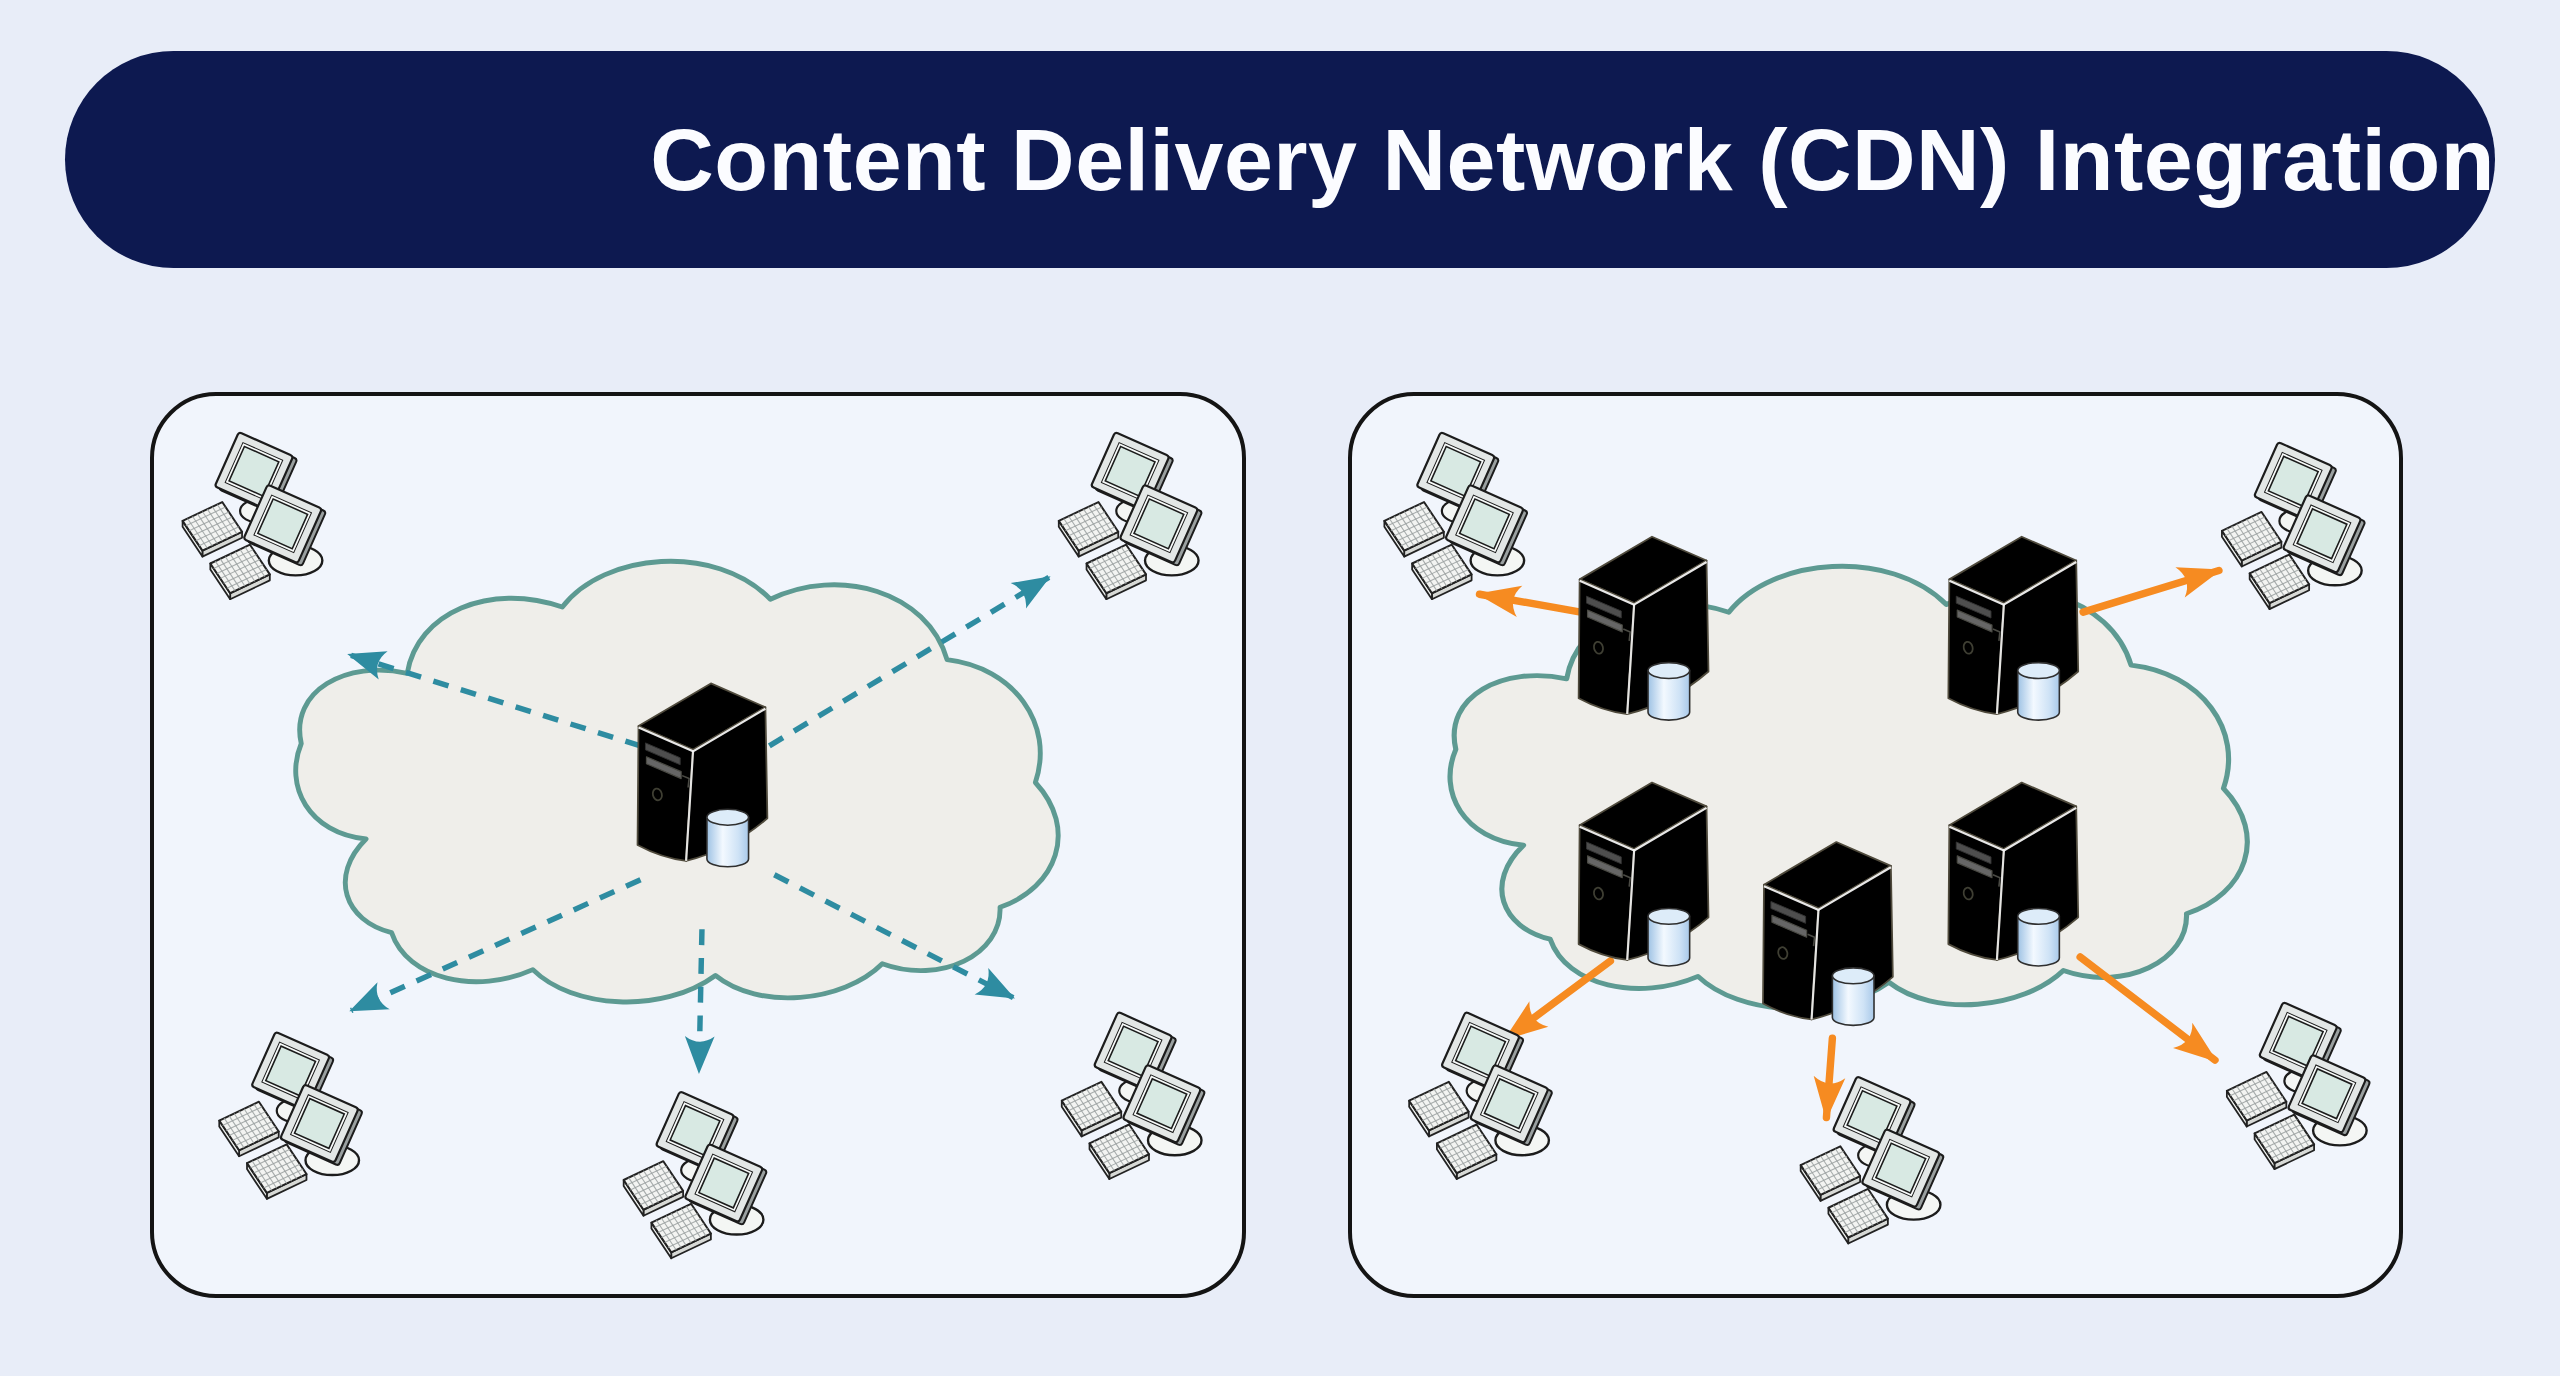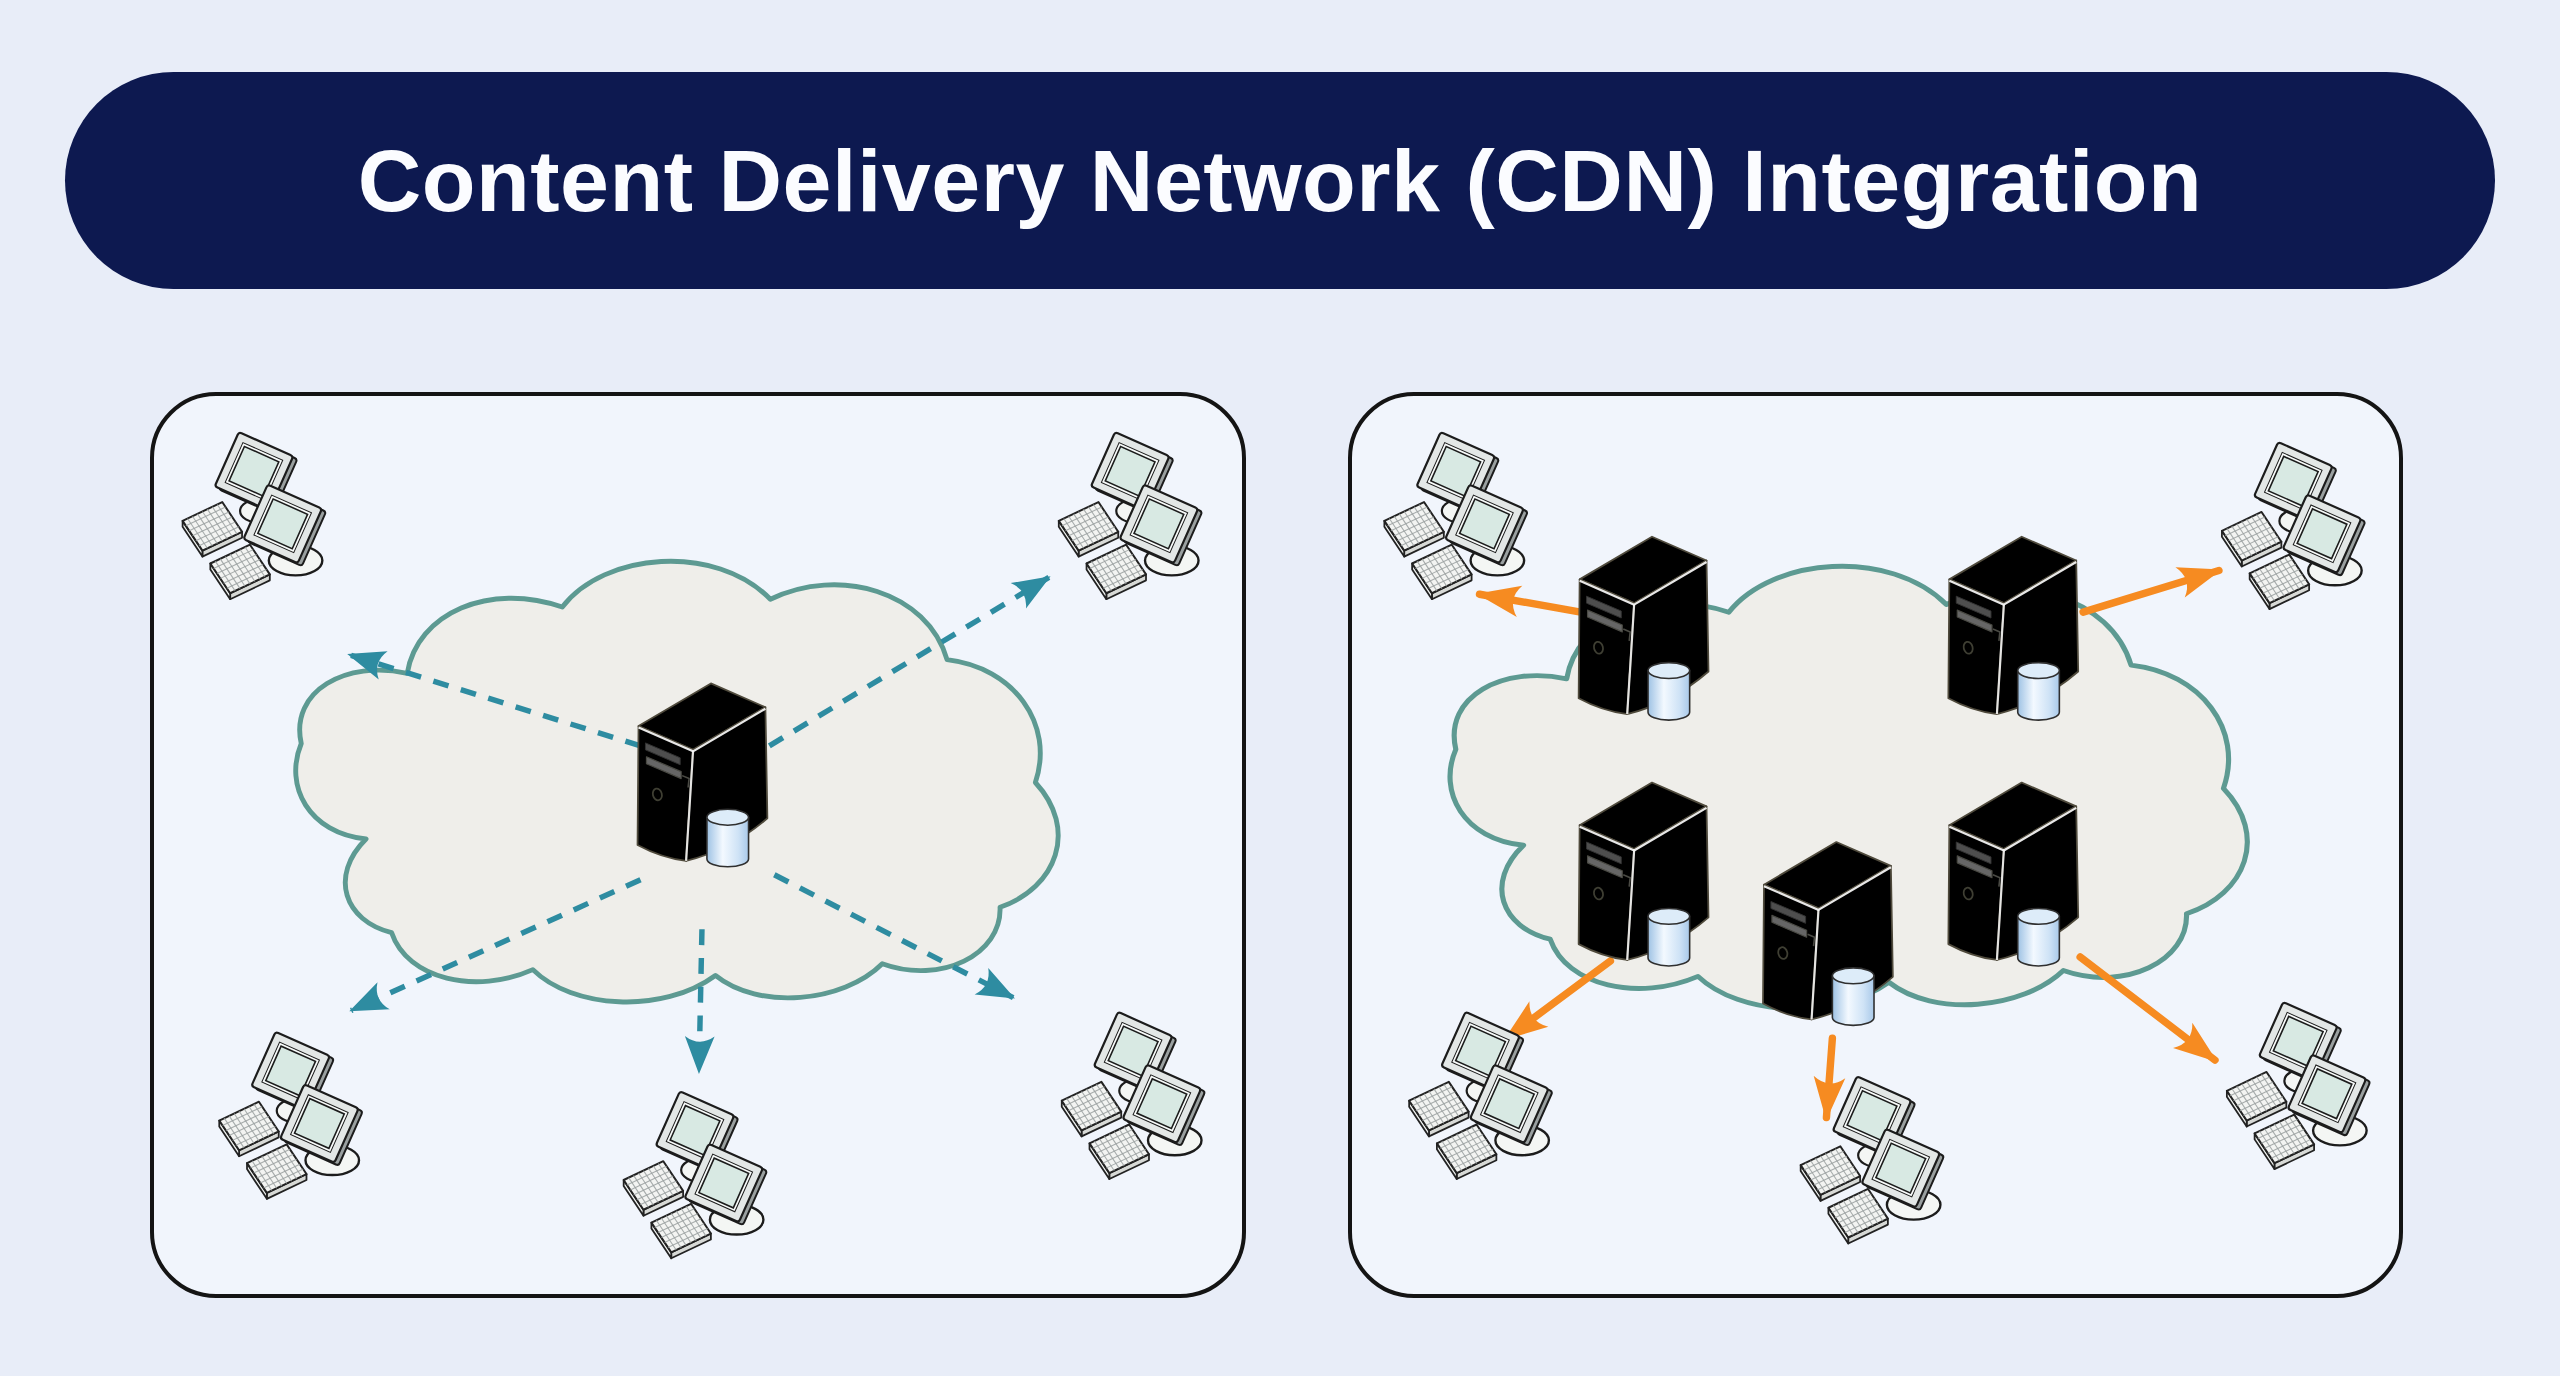--- a/index.html
+++ b/index.html
@@ -5,23 +5,23 @@
   :root{
     --page-bg:#e8edf8; --banner-bg:#0d1950; --banner-text:#fbfcff;
     --panel-bg:#f1f5fc; --panel-border:#141414;
     --cloud-fill:#efeeea; --cloud-stroke:#5d9a92;
     --teal-arrow:#2e8ca1; --orange-arrow:#f68b21;
   }
   *{margin:0;padding:0;box-sizing:border-box}
   html,body{width:2560px;height:1376px}
   body{position:relative;background:var(--page-bg);overflow:hidden;
        font-family:"Liberation Sans",sans-serif}
-  .banner{position:absolute;left:65px;top:72px;width:2430px;height:217px;
+  .banner{position:absolute;left:65px;top:51px;width:2430px;height:217px;
           border-radius:109px;background:var(--banner-bg);
-          display:flex;align-items:center;justify-content:center}
+          display:flex;align-items:center;justify-content:flex-end}
   .banner h1{font-size:88px;font-weight:600;letter-spacing:.5px;
              color:var(--banner-text);white-space:nowrap}
   .panel{position:absolute;top:392px;height:906px;background:var(--panel-bg);
          border:4px solid var(--panel-border);border-radius:66px}
   .panel-left{left:150px;width:1096px}
   .panel-right{left:1348px;width:1055px}
   .panel svg{position:absolute;left:0;top:0;width:100%;height:100%;display:block}
   .arrow{fill:none}
   .arrow.dashed{stroke:var(--teal-arrow);stroke-width:5.5;stroke-dasharray:16 13}
   .arrow.solid{stroke:var(--orange-arrow);stroke-width:7.5;stroke-linecap:round}

